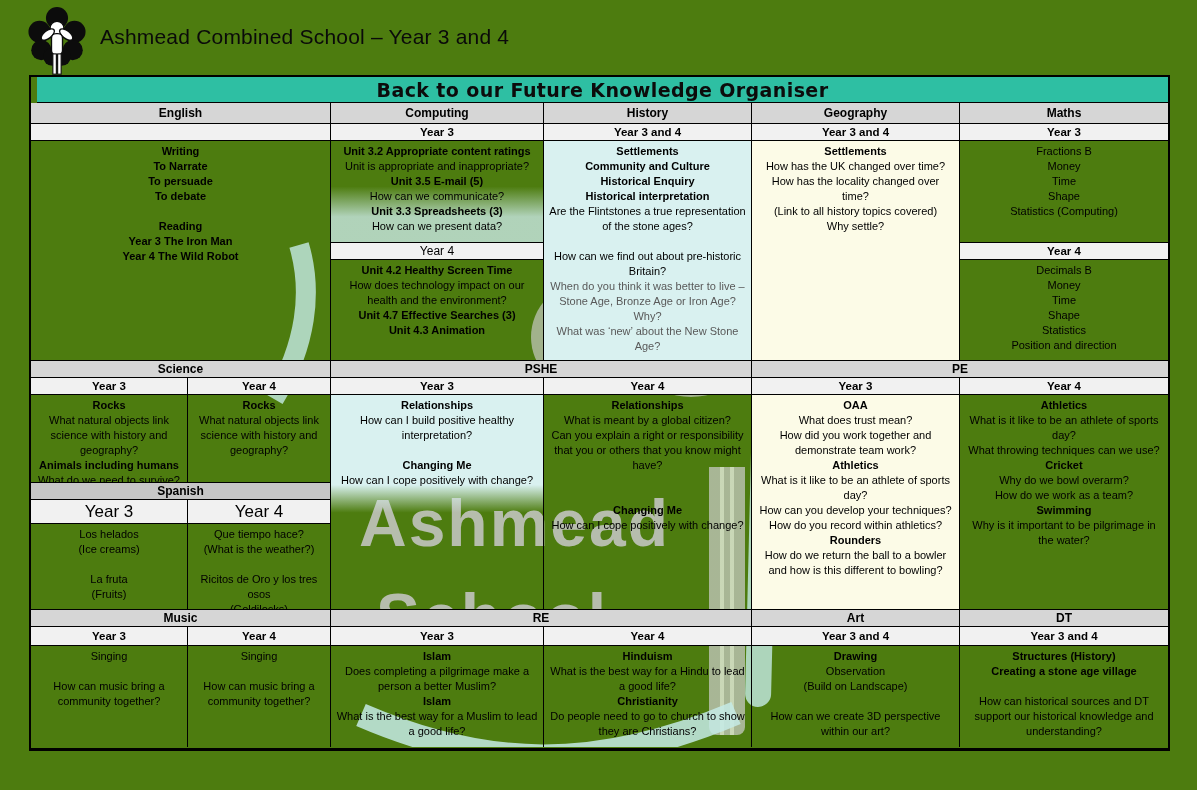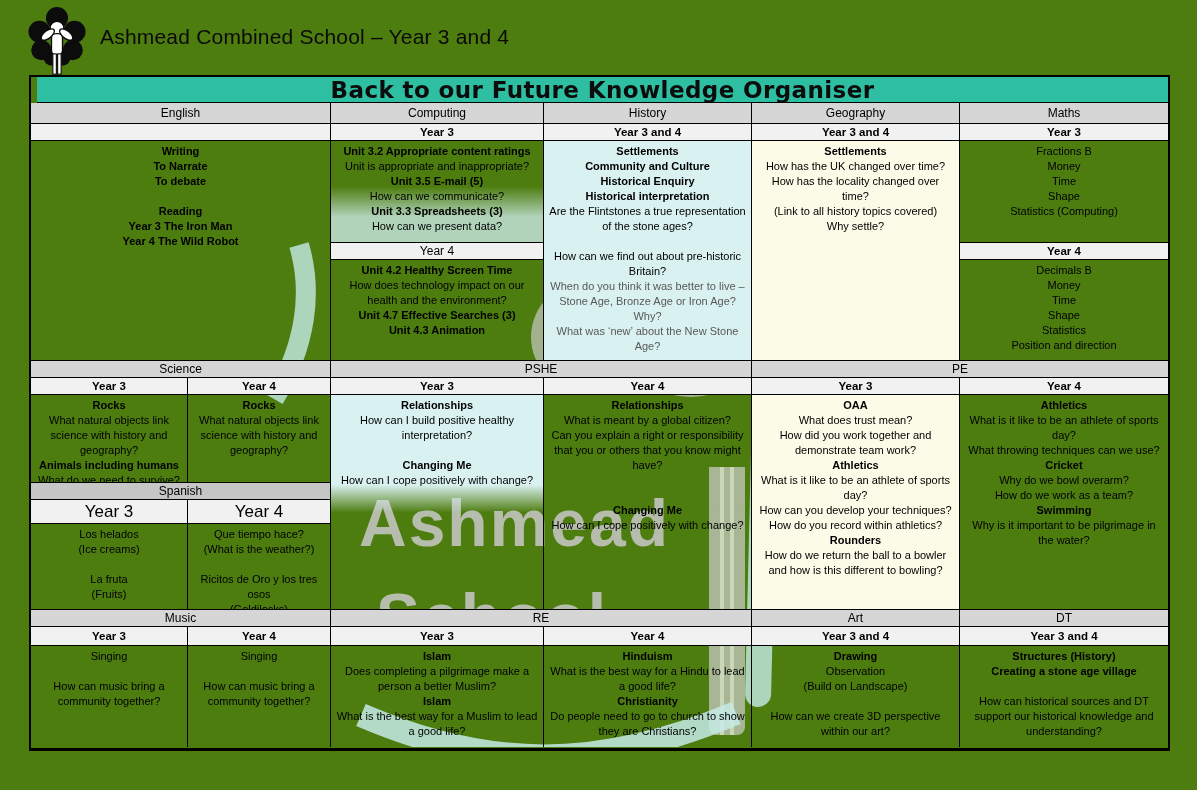--- a/index.html
+++ b/index.html
@@ -21,27 +21,27 @@
     display: grid;
     grid-template-columns: 157px 143px 213px 208px 208px 208px;
     grid-template-rows: 26px 21px 17px 102px 17px 101px 17px 17px 88px 17px 24px 86px 17px 19px 101px;
     background: transparent;
   }
   .cell { position: relative; z-index: 2; border-right: 1px solid #000; border-bottom: 1px solid #000; overflow: hidden; }
   .cell.er { border-right: none; }
   .cell.eb { border-bottom: none; }
   .banner {
     background: var(--banner, #2ebfa3); display: flex; align-items: center; justify-content: center;
-    font-weight: bold; font-size: 23px; color: #0c0c0c; letter-spacing: .4px;
+    font-weight: bold; font-size: 19px; color: #0c0c0c; letter-spacing: .4px;
     font-family: "DejaVu Sans", sans-serif;
     margin-left: 6px;
   }
   .head {
     background: var(--header_bg, #d6d6d6); display: flex; align-items: center; justify-content: center;
-    font-weight: normal; font-size: 12px;
+    font-weight: bold; font-size: 12px;
   }
   .head.dark { background: var(--header2_bg, #c6c6c6); }
   .sub {
     background: var(--subheader_bg, #f1f1f1); display: flex; align-items: center; justify-content: center;
     font-weight: bold; font-size: 11.5px;
   }
   .sub.plain { font-weight: normal; font-size: 12px; }
   .sub.big { font-weight: normal; font-size: 17px; }
   .content { font-size: 11px; line-height: 15px; text-align: center; padding: 3px 5px 2px; }
   .content .ln.b { font-weight: bold; }
@@ -123,20 +123,21 @@
 
     <div class="cell sub" style="grid-area:3/1/4/3"></div>
     <div class="cell sub" style="grid-area:3/3/4/4">Year 3</div>
     <div class="cell sub" style="grid-area:3/4/4/5">Year 3 and 4</div>
     <div class="cell sub" style="grid-area:3/5/4/6">Year 3 and 4</div>
     <div class="cell sub er" style="grid-area:3/6/4/7">Year 3</div>
 
     <div class="cell content" style="grid-area:4/1/7/3">
         <div class="ln b">Writing</div>
         <div class="ln b">To Narrate</div>
+        <div class="ln b">To persuade</div>
         <div class="ln b">To debate</div>
         <div class="ln">&nbsp;</div>
         <div class="ln b">Reading</div>
         <div class="ln b">Year 3 The Iron Man</div>
         <div class="ln b">Year 4 The Wild Robot</div>
       </div>
     <div class="cell content tint-comp" style="grid-area:4/3/5/4">
         <div class="ln b">Unit 3.2 Appropriate content ratings</div>
         <div class="ln">Unit is appropriate and inappropriate?</div>
         <div class="ln b">Unit 3.5 E-mail (5)</div>

